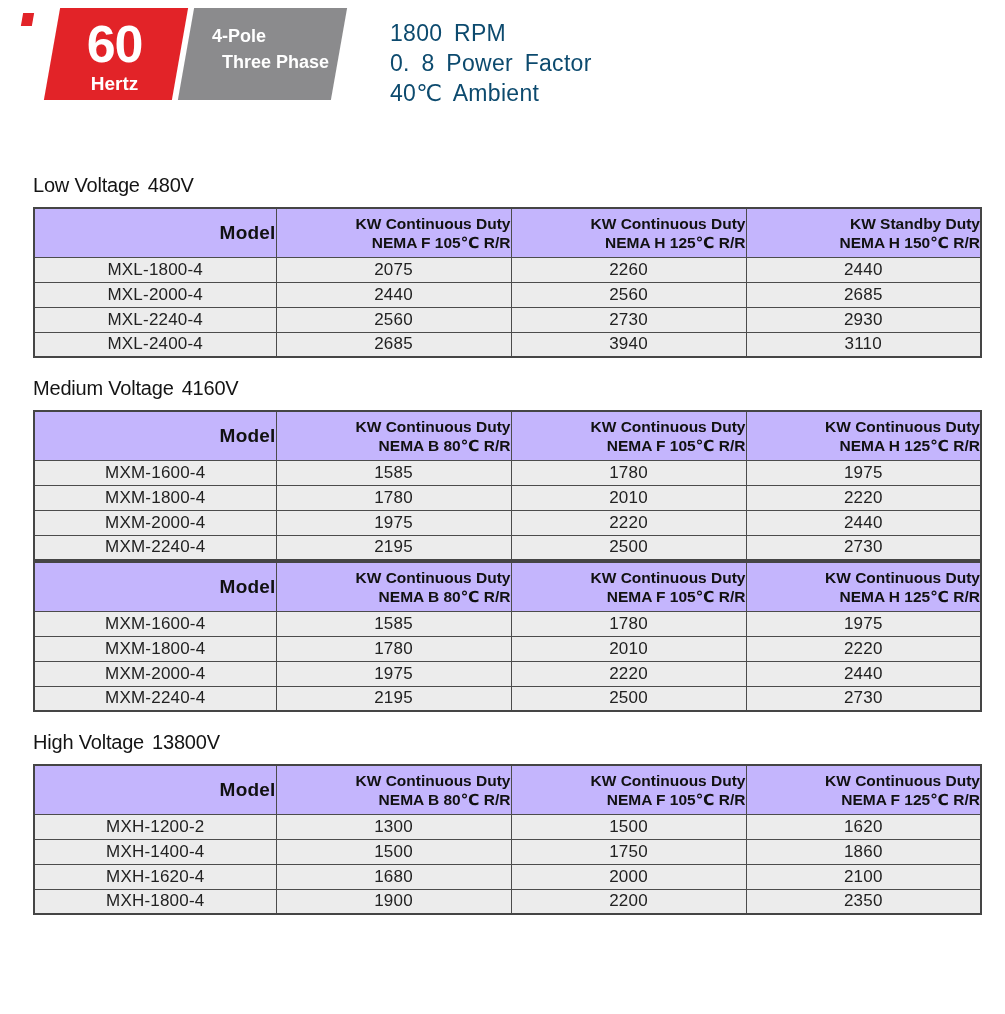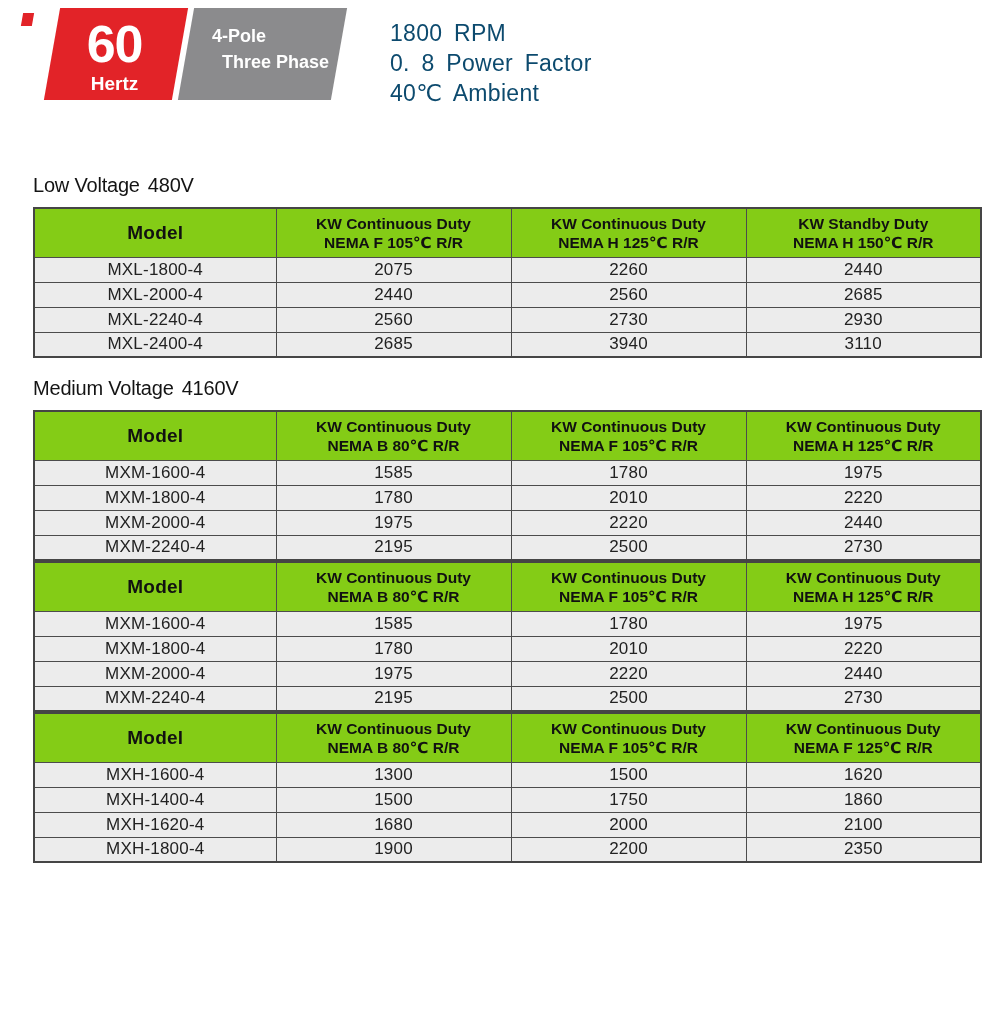--- a/index.html
+++ b/index.html
@@ -72,24 +72,25 @@
     border: 2.5px solid #454545;
     table-layout: fixed;
   }
   col.col-model { width: 242px; }
   col.col-data  { width: 235px; }
   th, td {
     border: 1.8px solid #4c4c4c;
     text-align: center; vertical-align: middle;
   }
   th {
-    background: #84cc16;
+    background: #c4b5fd;
     height: 49px;
     font-size: 15.5px; line-height: 19px; font-weight: bold;
     color: #111;
+    text-align: right;
   }
   th.model-head { font-size: 19px; letter-spacing: 0.2px; }
   td {
     background: #ececec;
     height: 25px;
     font-size: 17px; font-weight: normal; color: #222;
     letter-spacing: 0.2px;
   }
   .hline { display: block; }
 </style>
@@ -285,20 +286,21 @@
             <td>MXM-2240-4</td>
             <td>2195</td>
             <td>2500</td>
             <td>2730</td>
           </tr>
         </tbody>
       </table>
     </section>
 
     <section class="section">
+      <h2 class="section-title"><span>High Voltage</span><span class="voltage">13800V</span></h2>
       <table class="ratings">
         <colgroup>
             <col class="col-model">
             <col class="col-data">
             <col class="col-data">
             <col class="col-data">
           </colgroup>
         <thead>
           <tr>
             <th class="model-head">
@@ -313,21 +315,21 @@
                 <span class="hline">NEMA F 105℃ R/R</span>
               </th>
             <th>
                 <span class="hline">KW Continuous Duty</span>
                 <span class="hline">NEMA F 125℃ R/R</span>
               </th>
           </tr>
         </thead>
         <tbody>
           <tr>
-            <td>MXH-1600-4</td>
+            <td>MXH-1200-2</td>
             <td>1300</td>
             <td>1500</td>
             <td>1620</td>
           </tr>
           <tr>
             <td>MXH-1400-4</td>
             <td>1500</td>
             <td>1750</td>
             <td>1860</td>
           </tr>

